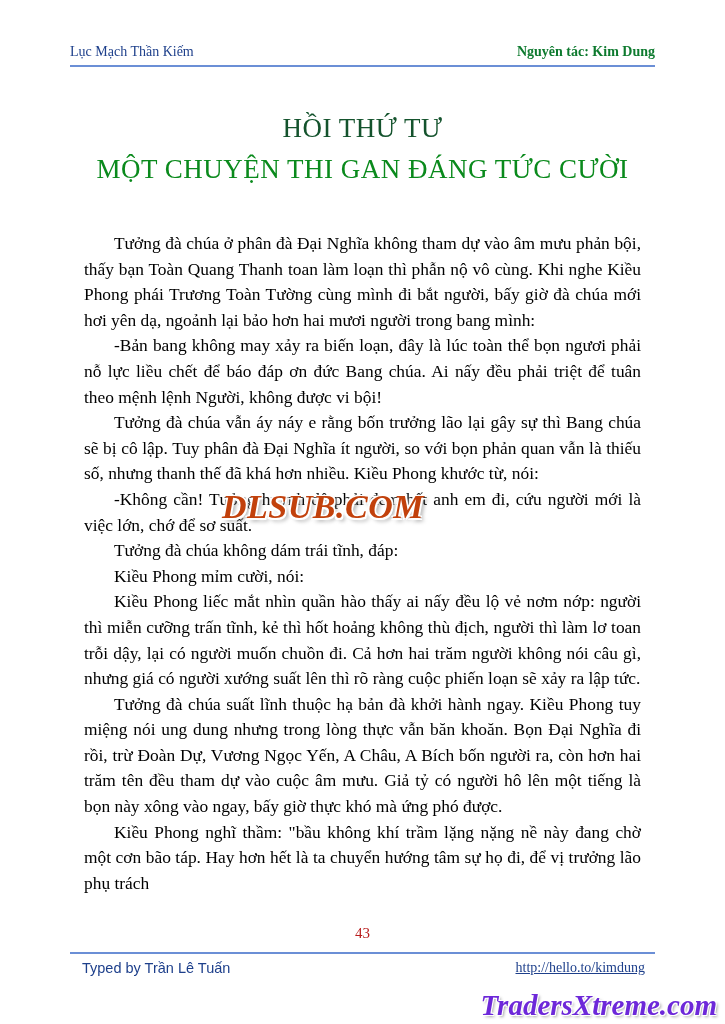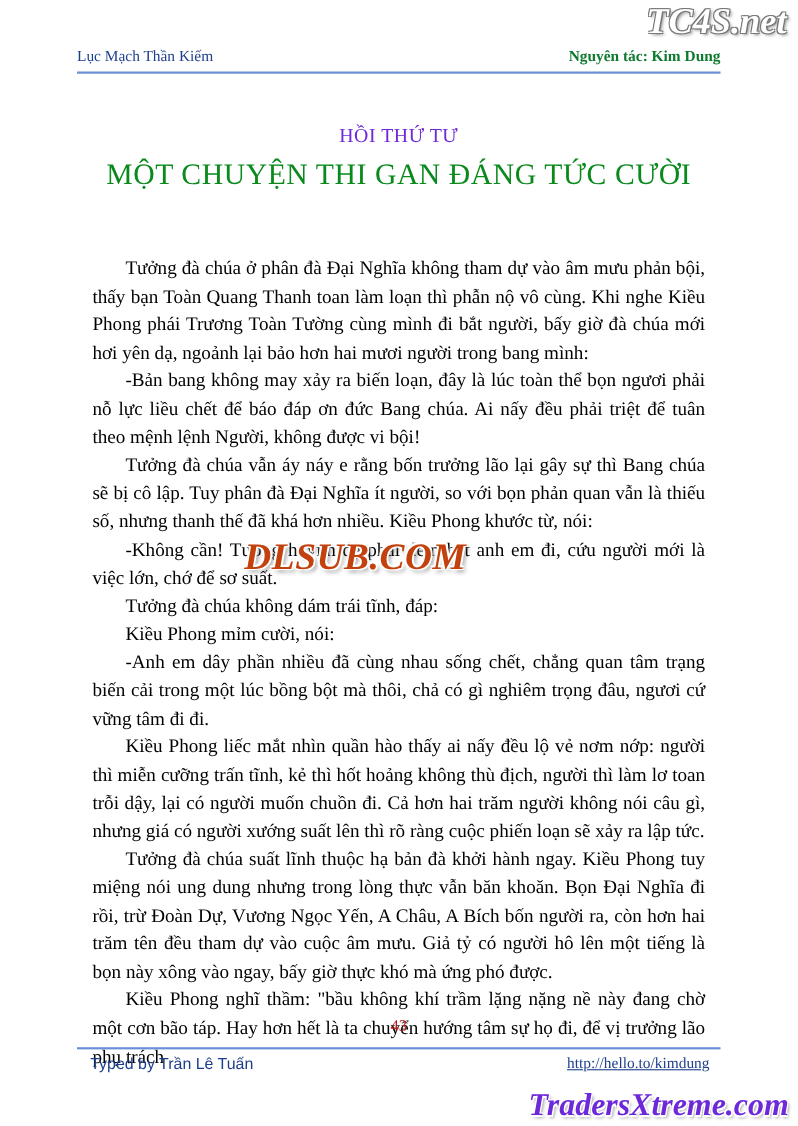--- a/index.html
+++ b/index.html
@@ -76,22 +76,22 @@
 
   
   .title-block {
     position: absolute;
     left: 70px;
     right: 70px;
     top: 112px;
     text-align: center;
   }
   .title-1 {
-    font-size: 18px;
-    color: #6d28d9;
+    font-size: 27px;
+    color: #14532d;
     font-family: "Liberation Serif", serif;
     letter-spacing: 0.5px;
     line-height: 1.25;
   }
   .title-2 {
     font-size: 27px;
     color: #0a8a1c;
     font-family: "Liberation Serif", serif;
     letter-spacing: 0.5px;
     line-height: 1.25;
@@ -200,41 +200,39 @@
        1px -1px 0 #ffffff, -1px 1px 0 #ffffff,
        2px 2px 3px rgba(0,0,0,0.35);
     white-space: nowrap;
   }
 </style>
 </head>
 <body>
 
 <div class="page">
 
-  <div class="wm-top">TC4S.net</div>
 
   <div class="header">
     <span class="h-left">Lục Mạch Thần Kiếm</span>
     <span class="h-right">Nguyên tác: Kim Dung</span>
   </div>
   <div class="rule-top"></div>
 
   <div class="title-block">
     <div class="title-1">HỒI THỨ TƯ</div>
     <div class="title-2">MỘT CHUYỆN THI GAN ĐÁNG TỨC CƯỜI</div>
   </div>
 
   <div class="body-text">
     <p>Tưởng đà chúa ở phân đà Đại Nghĩa không tham dự vào âm mưu phản bội, thấy bạn Toàn Quang Thanh toan làm loạn thì phẫn nộ vô cùng. Khi nghe Kiều Phong phái Trương Toàn Tường cùng mình đi bắt người, bấy giờ đà chúa mới hơi yên dạ, ngoảnh lại bảo hơn hai mươi người trong bang mình:</p>
     <p class="dash">-Bản bang không may xảy ra biến loạn, đây là lúc toàn thể bọn ngươi phải nỗ lực liều chết để báo đáp ơn đức Bang chúa. Ai nấy đều phải triệt để tuân theo mệnh lệnh Người, không được vi bội!</p>
     <p>Tưởng đà chúa vẫn áy náy e rằng bốn trưởng lão lại gây sự thì Bang chúa sẽ bị cô lập. Tuy phân đà Đại Nghĩa ít người, so với bọn phản quan vẫn là thiếu số, nhưng thanh thế đã khá hơn nhiều. Kiều Phong khước từ, nói:</p>
     <p class="dash">-Không cần! Tưởng huynh đệ phải đem hết anh em đi, cứu người mới là việc lớn, chớ để sơ suất.</p>
     <p>Tưởng đà chúa không dám trái tĩnh, đáp:</p>
     <p>Kiều Phong mỉm cười, nói:</p>
-    <p class="dash">-Anh em dây phần nhiều đã cùng nhau sống chết, chẳng quan tâm trạng biến cải trong một lúc bồng bột mà thôi, chả có gì nghiêm trọng đâu, ngươi cứ vững tâm đi đi.</p>
     <p>Kiều Phong liếc mắt nhìn quần hào thấy ai nấy đều lộ vẻ nơm nớp: người thì miễn cưỡng trấn tĩnh, kẻ thì hốt hoảng không thù địch, người thì làm lơ toan trỗi dậy, lại có người muốn chuồn đi. Cả hơn hai trăm người không nói câu gì, nhưng giá có người xướng suất lên thì rõ ràng cuộc phiến loạn sẽ xảy ra lập tức.</p>
     <p>Tưởng đà chúa suất lĩnh thuộc hạ bản đà khởi hành ngay. Kiều Phong tuy miệng nói ung dung nhưng trong lòng thực vẫn băn khoăn. Bọn Đại Nghĩa đi rồi, trừ Đoàn Dự, Vương Ngọc Yến, A Châu, A Bích bốn người ra, còn hơn hai trăm tên đều tham dự vào cuộc âm mưu. Giả tỷ có người hô lên một tiếng là bọn này xông vào ngay, bấy giờ thực khó mà ứng phó được.</p>
     <p>Kiều Phong nghĩ thầm: "bầu không khí trầm lặng nặng nề này đang chờ một cơn bão táp. Hay hơn hết là ta chuyển hướng tâm sự họ đi, để vị trưởng lão phụ trách</p>
   </div>
 
   <div class="wm-center">DLSUB.COM</div>
 
   <div class="page-number">43</div>
 
   <div class="rule-bottom"></div>

